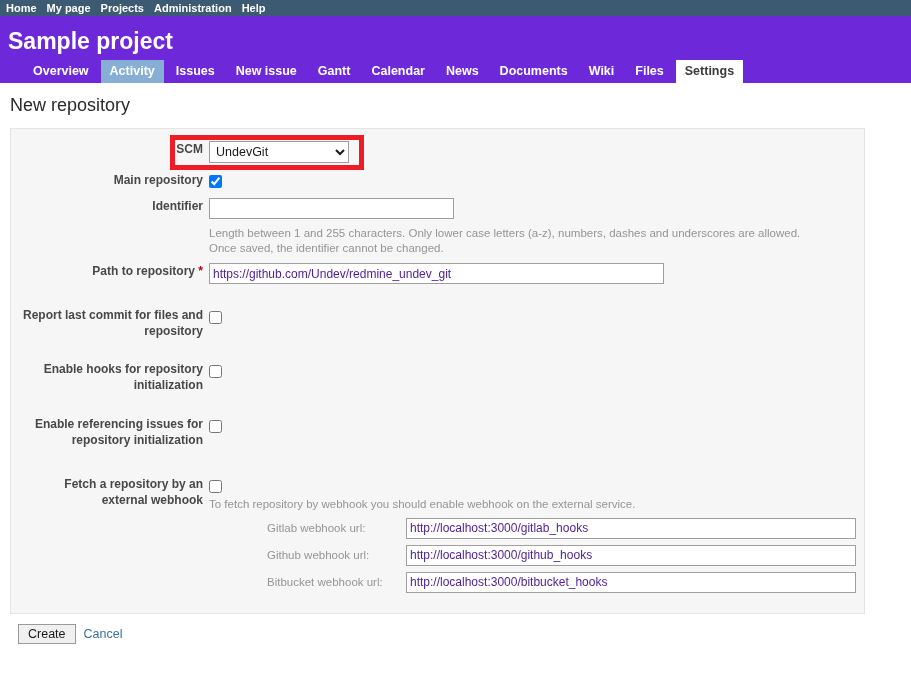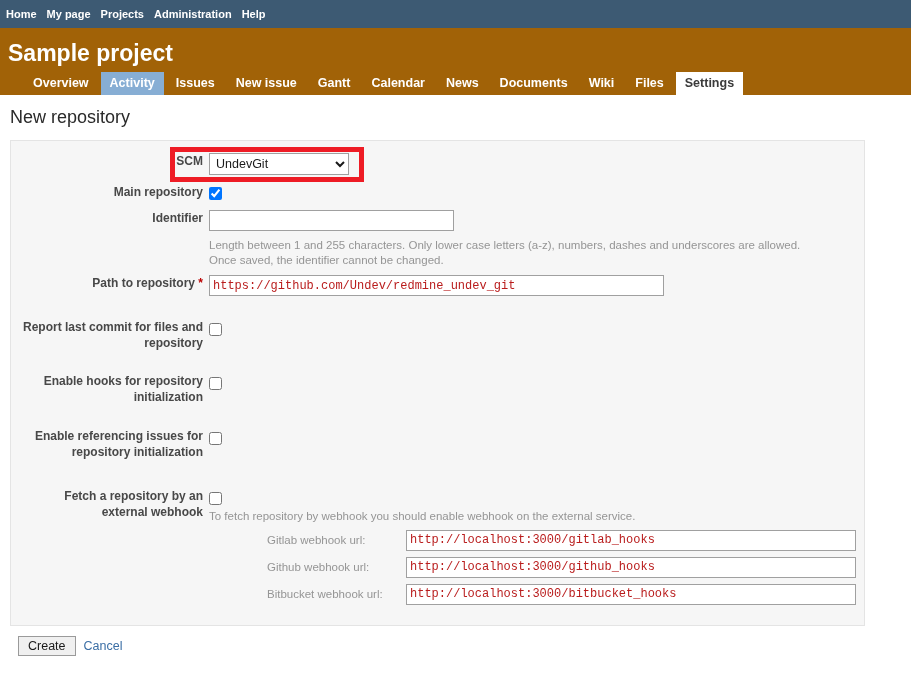--- a/index.html
+++ b/index.html
@@ -8,42 +8,42 @@
     width: 911px; height: 689px;
     background: #ffffff;
     font-family: "Liberation Sans", sans-serif;
     font-size: 12px;
     color: #484848;
     overflow: hidden;
   }
 
   
   #top-menu {
-    height: 28px;
+    height: 16px;
     background: #3d5a73;
     color: #ffffff;
     display: flex;
     align-items: center;
     padding: 0 0 0 6px;
     gap: 0;
   }
   #top-menu a {
     color: #ffffff;
     font-weight: bold;
     font-size: 11px;
     text-decoration: none;
     padding: 0 6px 0 0;
     margin-right: 4px;
     line-height: 16px;
     white-space: nowrap;
   }
 
   
   #header {
-    background: #a16207;
+    background: #6d28d9;
     height: 67px;
     position: relative;
     padding: 0;
   }
   #header h1 {
     margin: 0;
     padding: 12px 0 0 8px;
     font-size: 23px;
     font-weight: bold;
     color: #ffffff;
@@ -120,23 +120,23 @@
   .row .fld {
     flex: 1;
     line-height: 16px;
   }
   .req {
     color: #bb0000;
     font-weight: bold;
   }
 
   input[type=text] {
-    font-family: Liberation Mono, monospace;
+    font-family: Liberation Sans, sans-serif;
     font-size: 12px;
-    color: #b91c1c;
+    color: #4c1d95;
     border: 1px solid #a0a0a0;
     background: #ffffff;
     padding: 2px 3px;
     height: 21px;
     outline: none;
   }
   input[type=checkbox] {
     margin: 2px 0 0 0;
     vertical-align: middle;
   }

